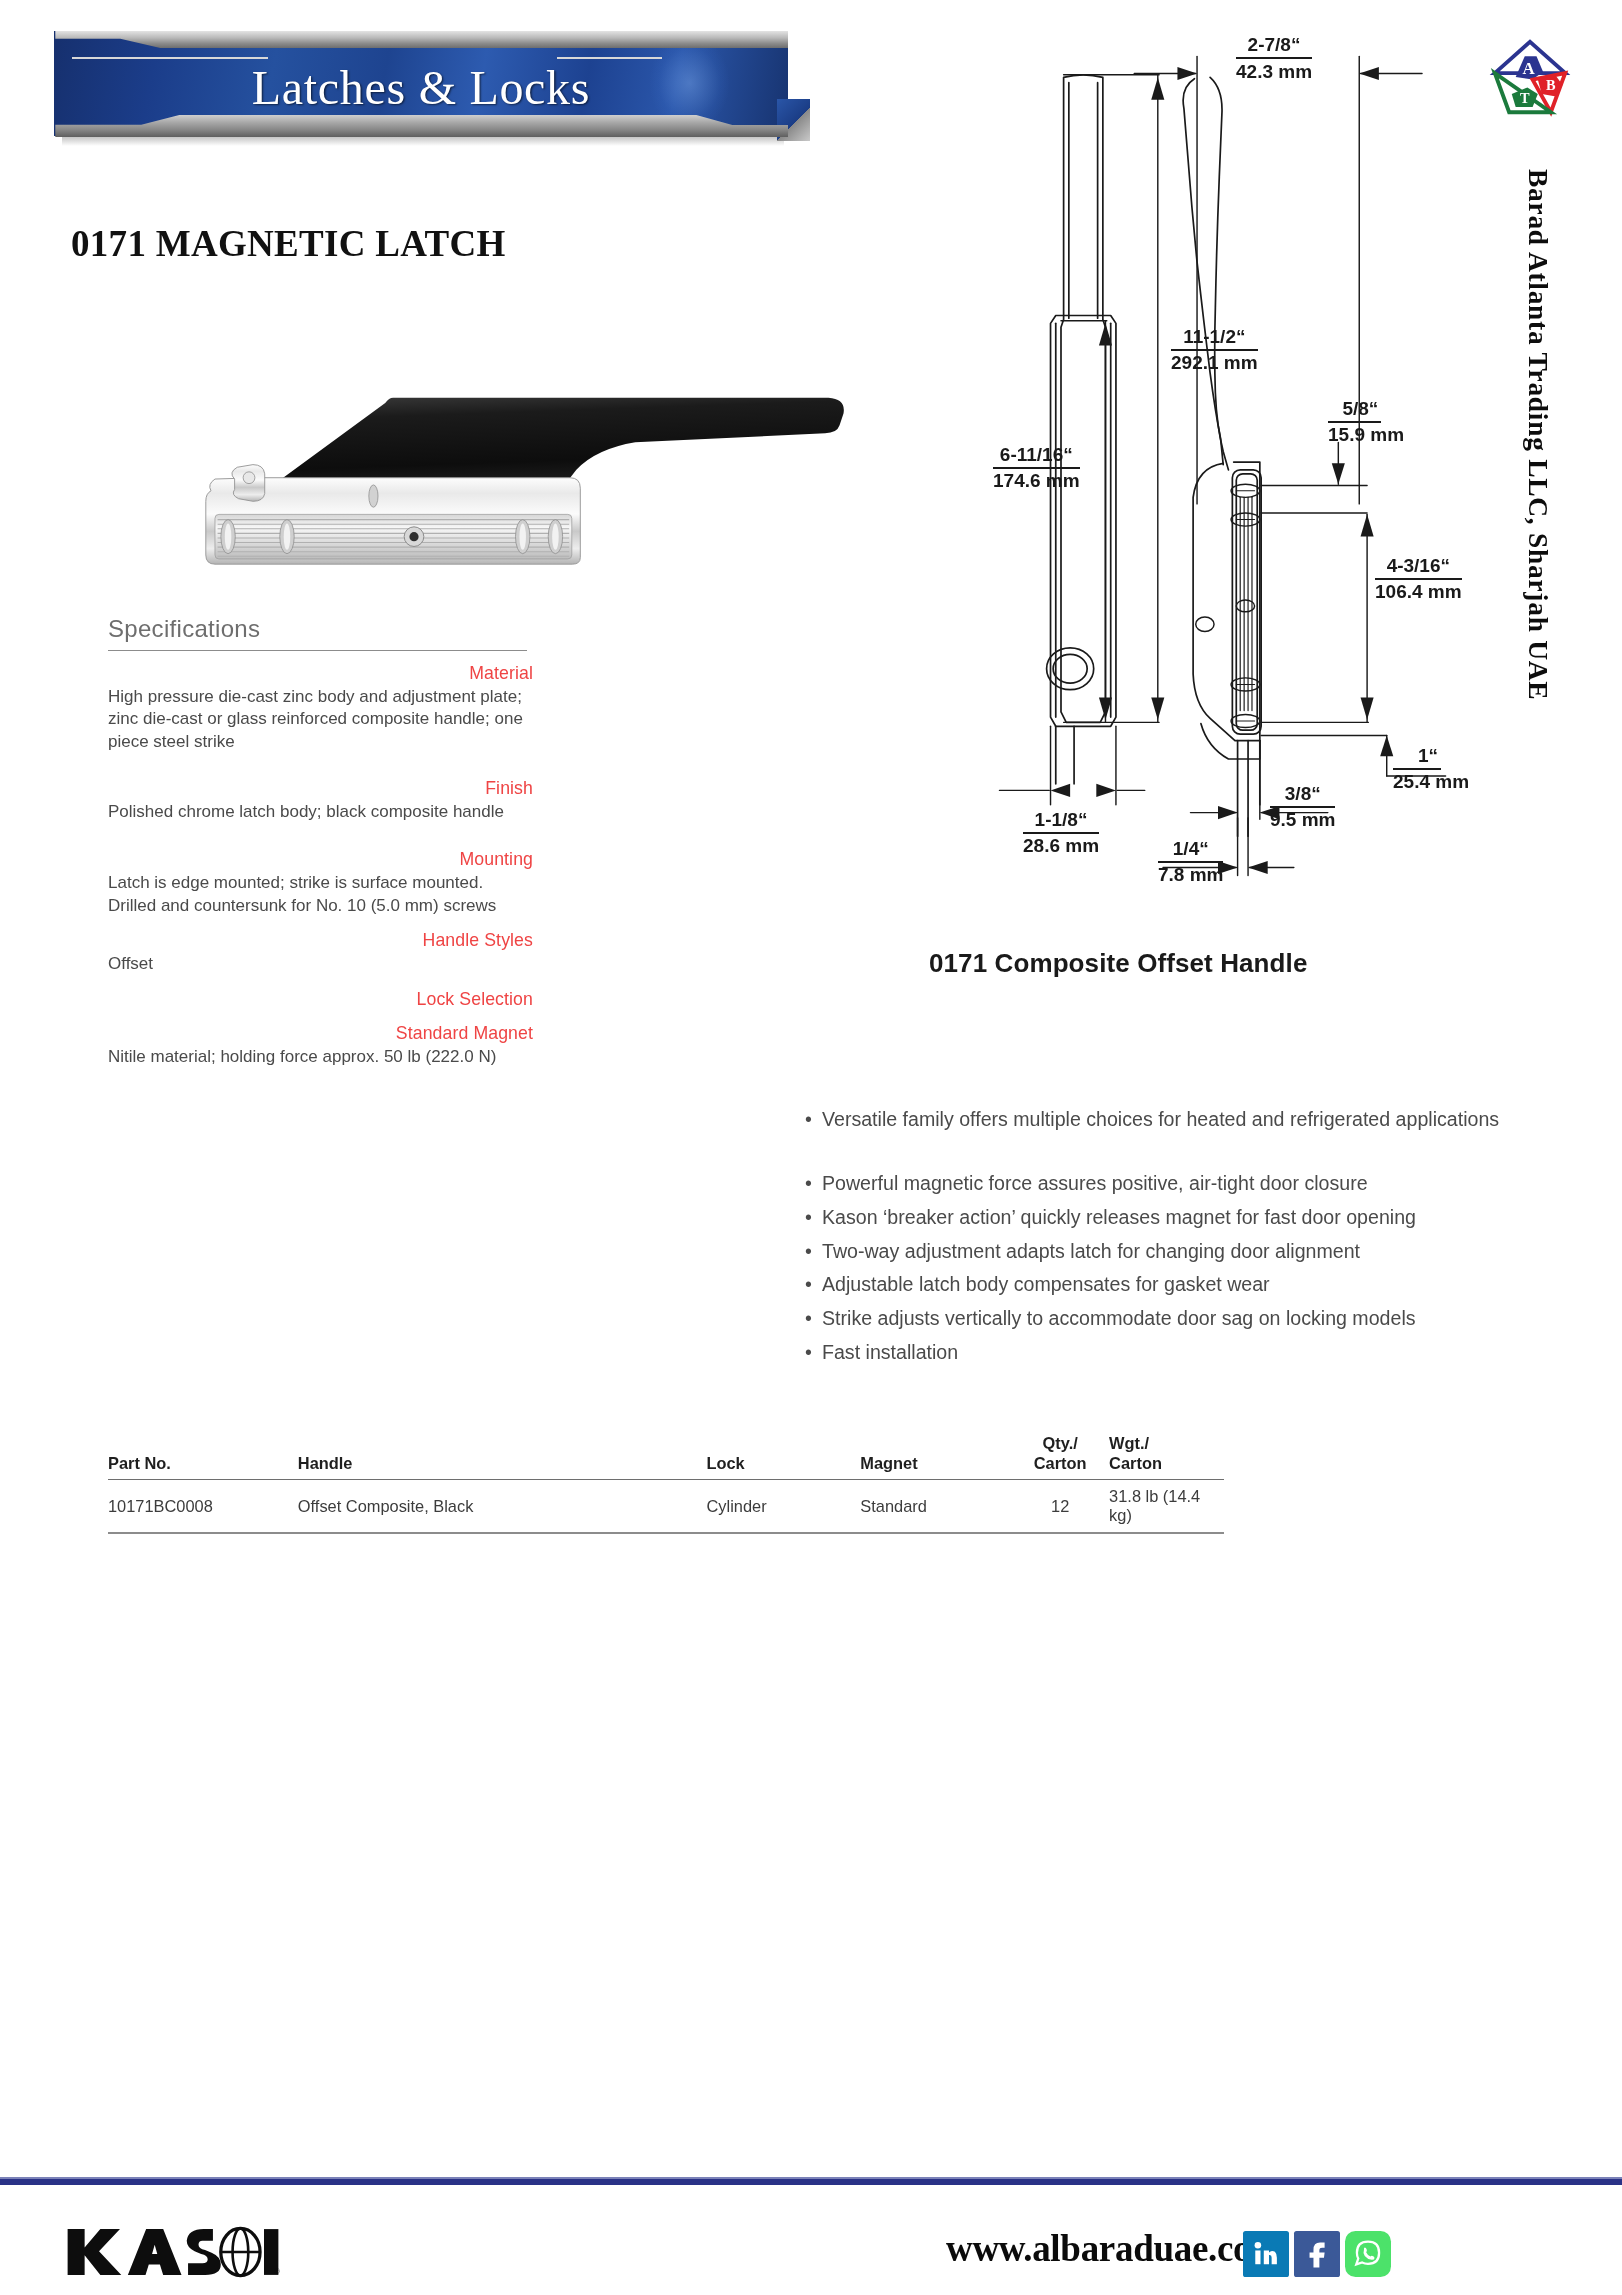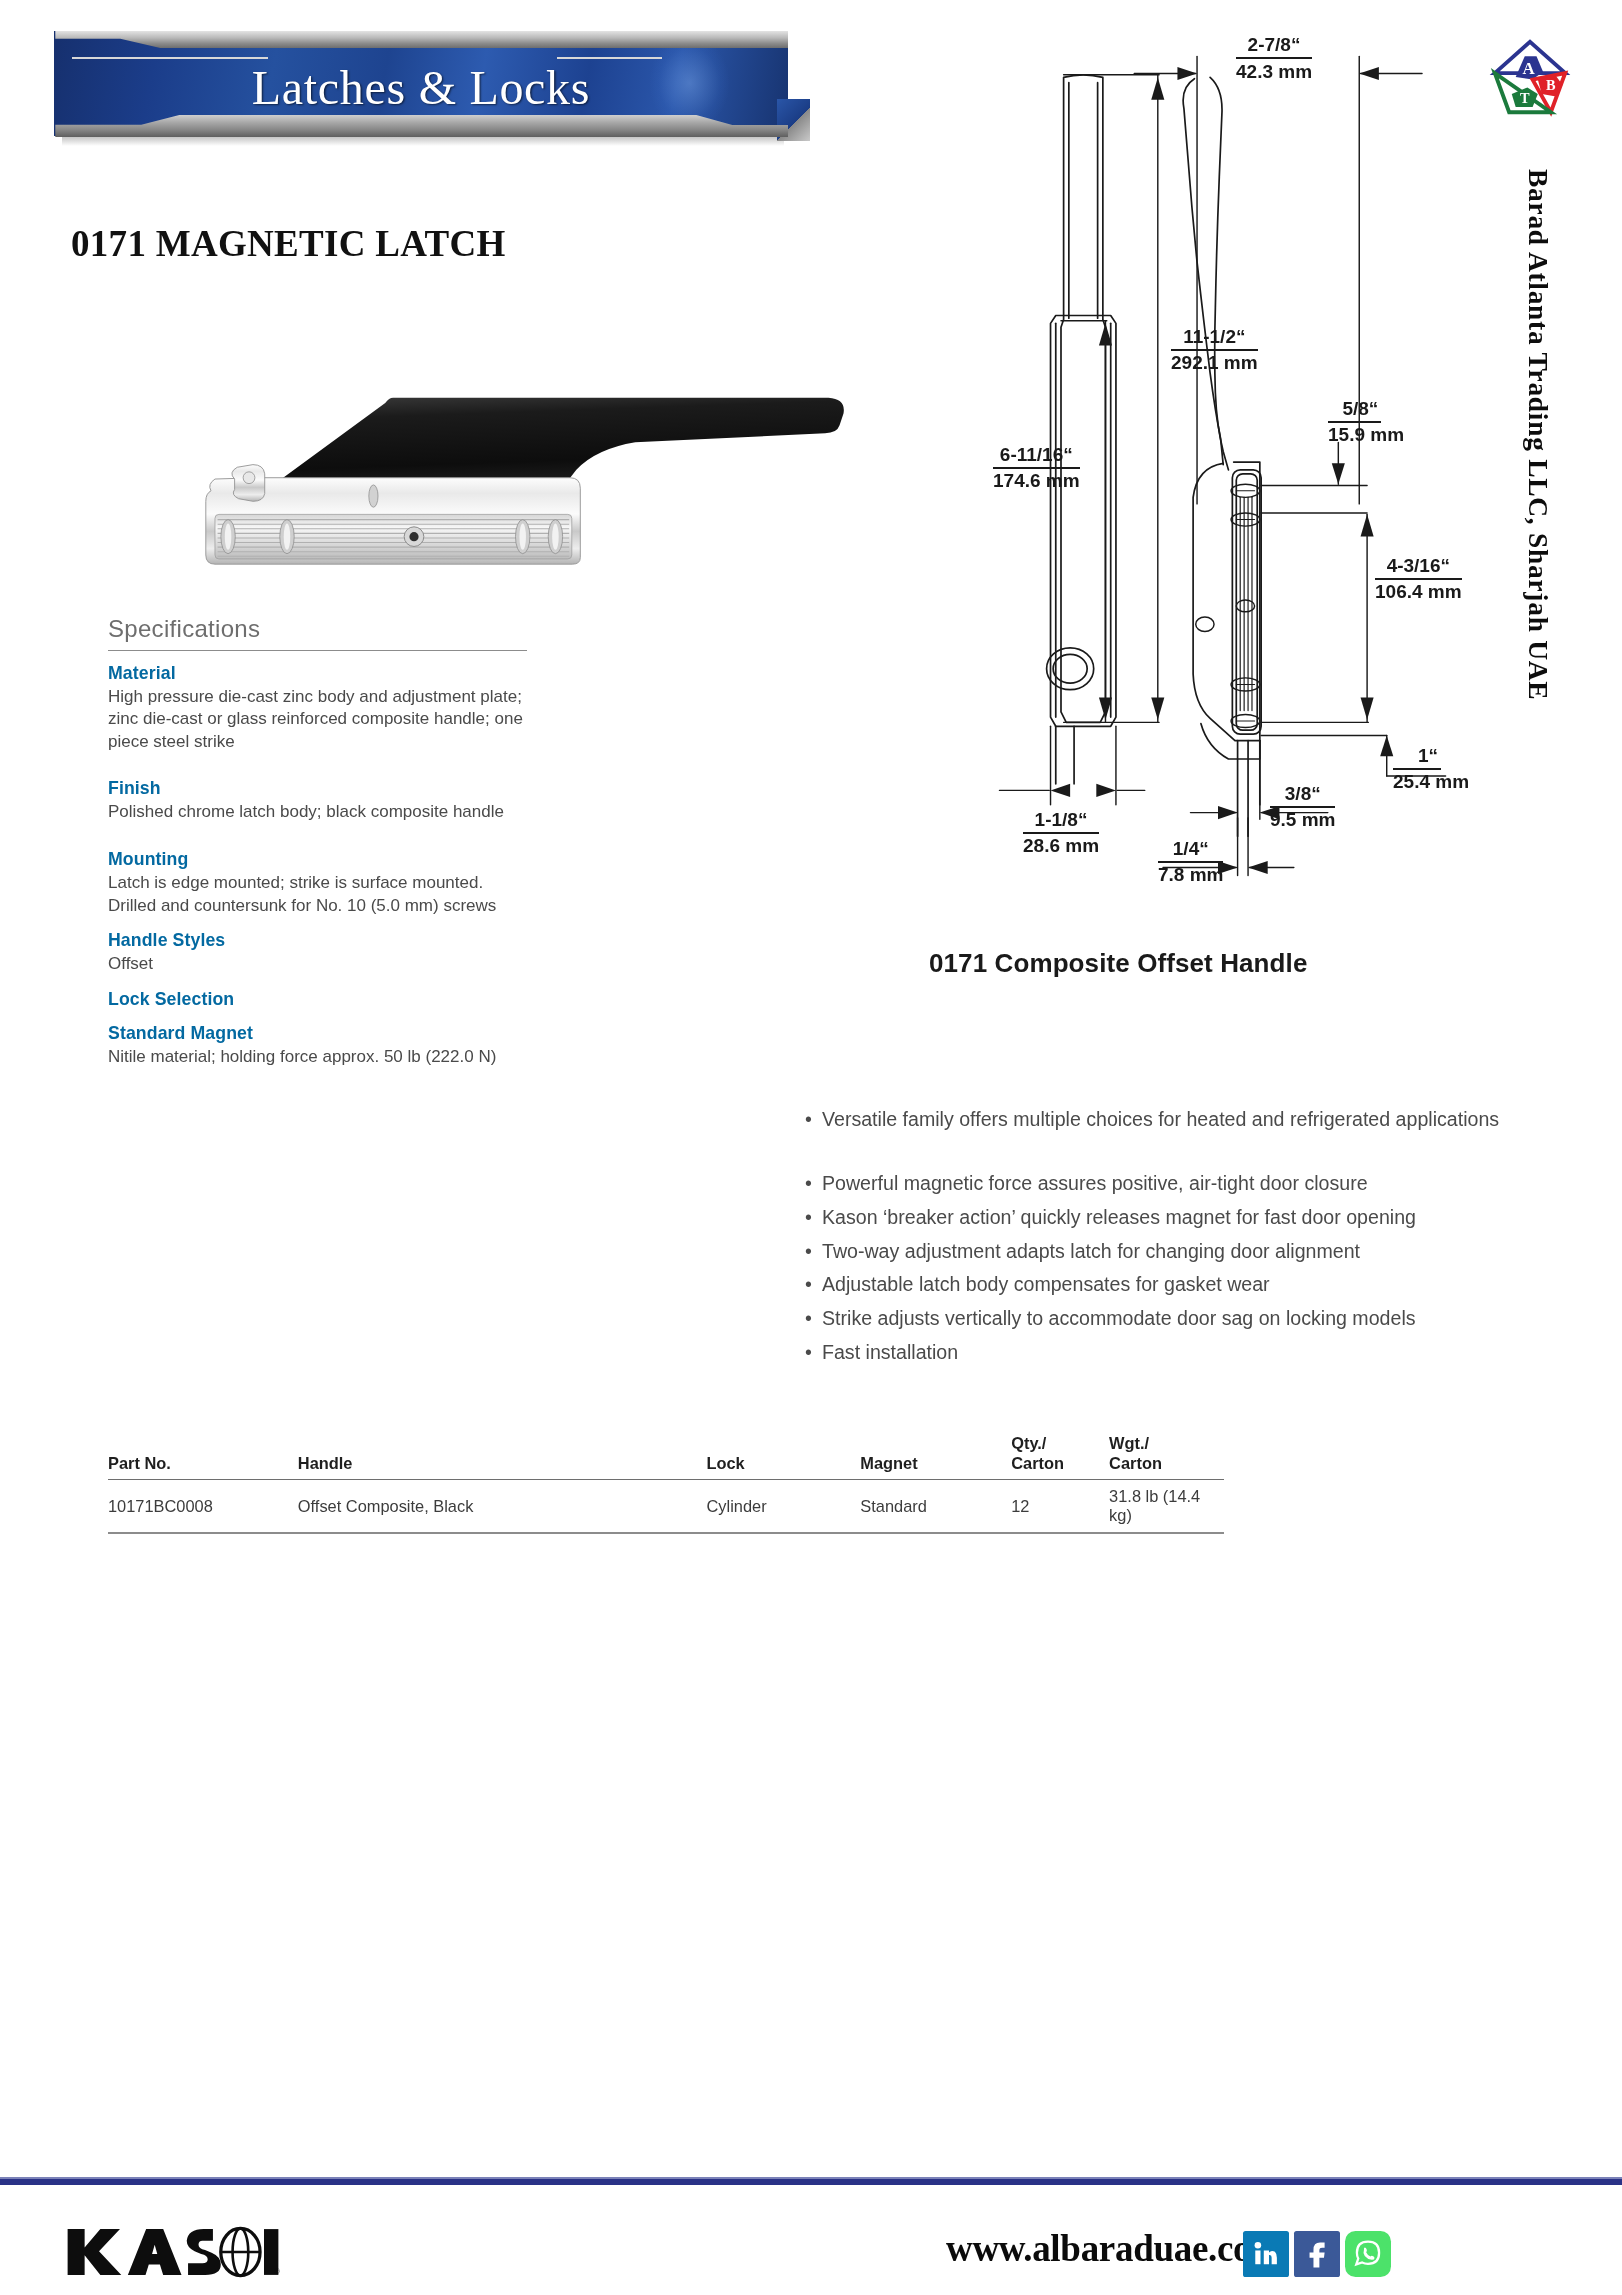--- a/index.html
+++ b/index.html
@@ -143,24 +143,25 @@
   }
   .specs-rule {
     width: 419px;
     height: 1.3px;
     background: #8c8c8c;
     margin-bottom: 11.8px;
   }
   .spec-block { margin-bottom: 13px; }
   .spec-title {
     font-size: 17.7px;
-    font-weight: bold;
-    color: #0369a1;
+    font-weight: normal;
+    color: #ef4444;
     letter-spacing: 0.1px;
     margin-bottom: 2px;
+    text-align: right;
   }
   .spec-body {
     font-size: 17px;
     line-height: 1.33;
     color: #4a4a4a;
     font-weight: 300;
   }
   .spec-gap { margin-bottom: 25px; }
 
   
@@ -270,21 +271,21 @@
   }
   .pt-rule-bottom {
     width: 100%;
     height: 1.3px;
     background: #8c8c8c;
   }
   .c-part   { width: 190px; }
   .c-handle { width: 409px; }
   .c-lock   { width: 154px; }
   .c-magnet { width: 151px; }
-  .c-qty    { width: 98px; }
+  .c-qty    { width: 98px; text-align: center; }
   .c-wgt    { width: 115px; }
 
   
   #bat-logo {
     position: absolute;
     left: 1487px;
     top: 34px;
     width: 86px;
     height: 86px;
   }

